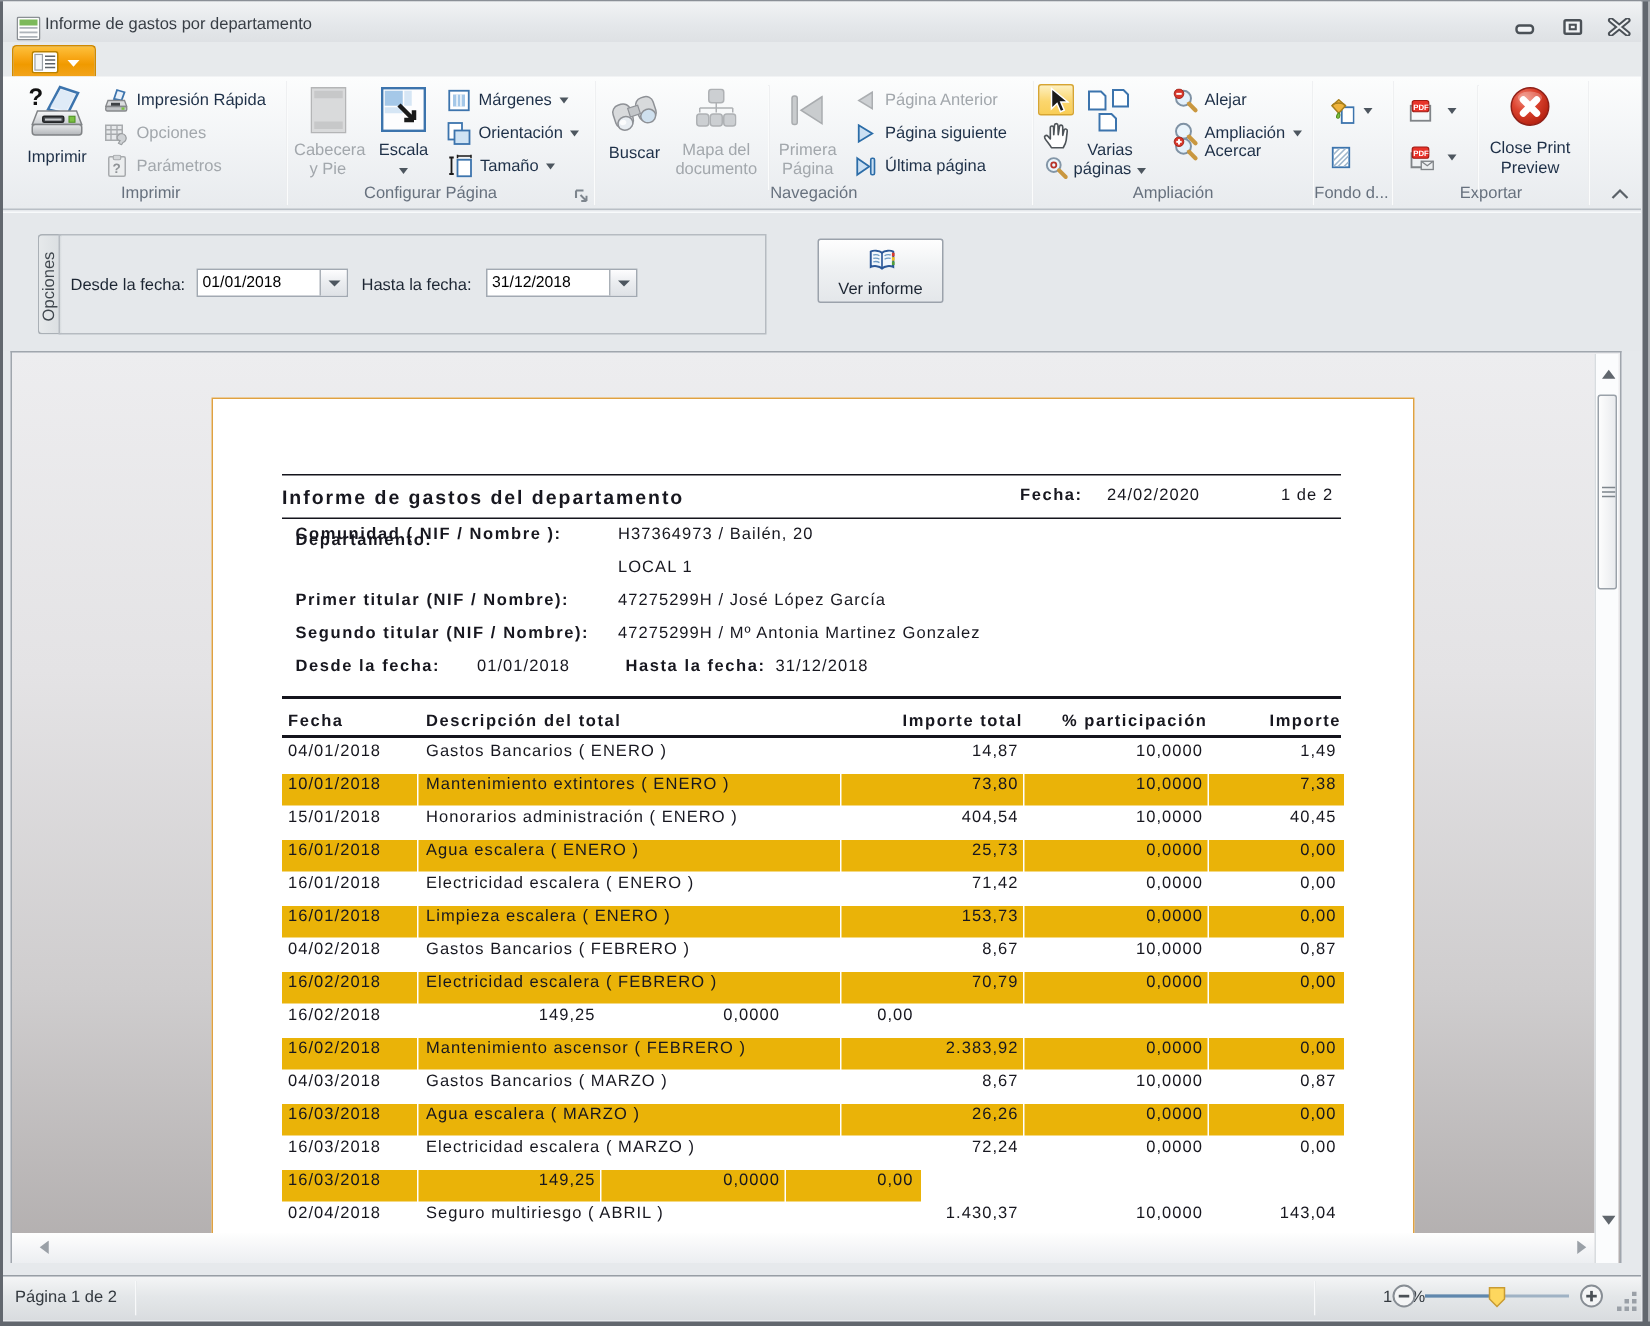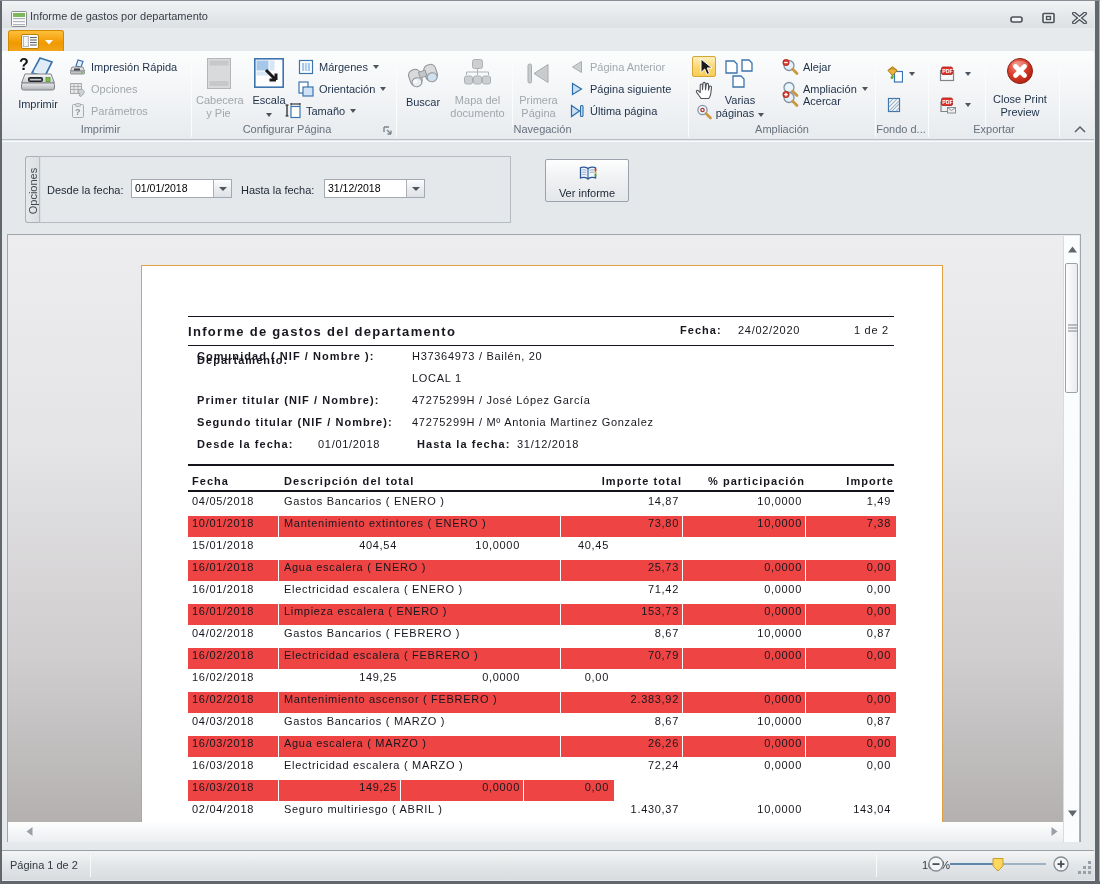--- a/index.html
+++ b/index.html
@@ -41,21 +41,21 @@
 .rline { position:absolute; left:46px; width:706px; background:#14141c; }
 .blab { font-weight:bold; position:absolute; white-space:nowrap; letter-spacing:1.05px; }
 .bval { position:absolute; white-space:nowrap; }
 .trow { position:absolute; left:46px; width:708px; height:22px; display:flex; }
 .trow div { height:21px; line-height:13px; padding-top:1px; overflow:hidden; white-space:nowrap; }
 .c1 { width:90px; padding-left:4px; }
 .c2 { width:281px; padding-left:5px; margin-left:1px; }
 .c3 { width:121px; text-align:right; padding-right:3px; margin-left:1px; }
 .c4 { width:122px; text-align:right; padding-right:3px; margin-left:1px; }
 .c5 { width:90px; text-align:right; padding-right:5px; margin-left:1px; }
-.alt div { background:#ef4444; }
+.alt div { background:#eab308; }
 #thead { position:absolute; left:46px; width:708px; height:22px; display:flex; font-weight:bold; letter-spacing:1.05px; }
 #thead div { height:22px; line-height:22px; white-space:nowrap; }
 #vscroll { position:absolute; left:1063px; top:236px; width:16px; height:606px; background:#fbfcfd; border-left:1px solid #d8dcdf; }
 #hscroll { position:absolute; left:8px; top:822px; width:1055px; height:20px; background:linear-gradient(#fefefe,#eceef1); }
 .sthumb { position:absolute; border:1px solid #9aa1a9; border-radius:2px; background:linear-gradient(90deg,#fdfdfd,#e9ebee); }
 #statusbar { position:absolute; left:2px; top:850px; width:1092px; height:30px;
   background:linear-gradient(#f4f5f6, #e4e7e9 45%, #d9dcdf); border-top:1px solid #989ea5; }
 #statusbar .txt { position:absolute; left:8px; top:8px; font-size:11px; color:#33393f; }
 .ssep { position:absolute; top:3px; width:1px; height:23px; background:#c3c8cd; border-right:1px solid #f8f9fa; }
 </style>
@@ -181,21 +181,21 @@
   </div>
   <div class="srow" style="left:296px;top:5px;"><span class="ic"><svg width="16" height="16">
       <rect x="1.5" y="1.5" width="13" height="13" fill="#fff" stroke="#3c74ad" stroke-width="1.2"></rect>
       <rect x="4" y="4" width="8" height="8" fill="#a5c8e8"></rect>
       <path d="M6.7 4 V12 M9.3 4 V12" stroke="#fff" stroke-width="0.9"></path>
     </svg></span>Márgenes<span class="dd"></span></div>
   <div class="srow" style="left:296px;top:27px;"><span class="ic"><svg width="16" height="16">
       <rect x="1" y="1" width="9" height="11" fill="#fff" stroke="#3c74ad" stroke-width="1.2"></rect>
       <rect x="5" y="6" width="10" height="9" fill="#cfe3f4" stroke="#3c74ad" stroke-width="1.2"></rect>
     </svg></span>Orientación<span class="dd"></span></div>
-  <div class="srow" style="left:283px;top:49px;justify-content:space-between;"><span class="ic"><svg width="16" height="16">
+  <div class="srow" style="left:297px;top:49px;justify-content:space-between;"><span class="ic"><svg width="16" height="16">
       <path d="M2 2 V13 M0.5 2 H3.5 M0.5 13 H3.5" stroke="#1a1a1a" stroke-width="1.2"></path>
       <rect x="6" y="3.5" width="9" height="11" fill="#fff" stroke="#3c74ad" stroke-width="1.2"></rect>
       <path d="M6 1 H15 M6 0 V2.5 M15 0 V2.5" stroke="#1a1a1a" stroke-width="1"></path>
     </svg></span>Tamaño<span class="dd"></span></div>
 
   <div class="bigbtn" style="left:398px;top:4px;width:46px;">
     <div style="height:37px;padding-top:6px;"><svg width="36" height="28">
       <g transform="rotate(-18 18 14)">
         <rect x="4" y="6" width="12" height="16" rx="5" fill="#d8dadc" stroke="#8e9196"></rect>
         <rect x="20" y="6" width="12" height="16" rx="5" fill="#d8dadc" stroke="#8e9196"></rect>
@@ -377,35 +377,36 @@
     <div class="rline" style="top:198px;height:2px;"></div>
     <div id="thead" style="top:204px;">
       <div class="c1">Fecha</div>
           <div class="c2">Descripción del total</div>
       <div class="c3" style="padding-right:0;">Importe total</div>
       <div class="c4" style="padding-right:0;">% participación</div>
       <div class="c5" style="padding-right:2px;">Importe</div>
     </div>
     <div class="rline" style="top:224px;height:2px;"></div>
     <div class="trow" style="top:228px;">
-          <div class="c1">04/05/2018</div>
+          <div class="c1">04/01/2018</div>
           <div class="c2">Gastos Bancarios ( ENERO )</div>
           <div class="c3">14,87</div>
           <div class="c4">10,0000</div>
           <div class="c5">1,49</div>
         </div>
     <div class="trow alt" style="top:250px;">
           <div class="c1">10/01/2018</div>
           <div class="c2">Mantenimiento extintores ( ENERO )</div>
           <div class="c3">73,80</div>
           <div class="c4">10,0000</div>
           <div class="c5">7,38</div>
         </div>
     <div class="trow" style="top:272px;">
           <div class="c1">15/01/2018</div>
+          <div class="c2">Honorarios administración ( ENERO )</div>
           <div class="c3">404,54</div>
           <div class="c4">10,0000</div>
           <div class="c5">40,45</div>
         </div>
     <div class="trow alt" style="top:294px;">
           <div class="c1">16/01/2018</div>
           <div class="c2">Agua escalera ( ENERO )</div>
           <div class="c3">25,73</div>
           <div class="c4">0,0000</div>
           <div class="c5">0,00</div>

